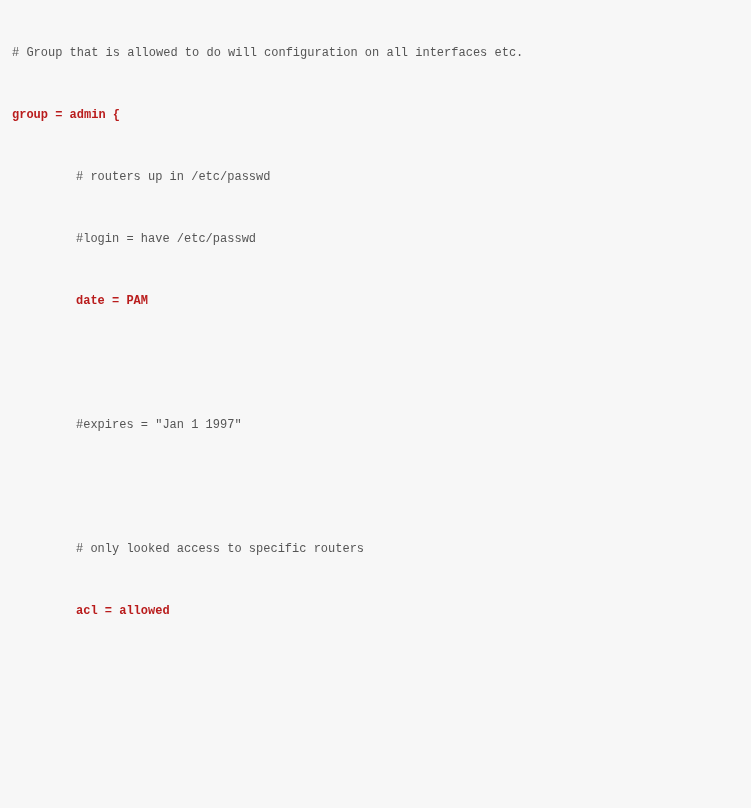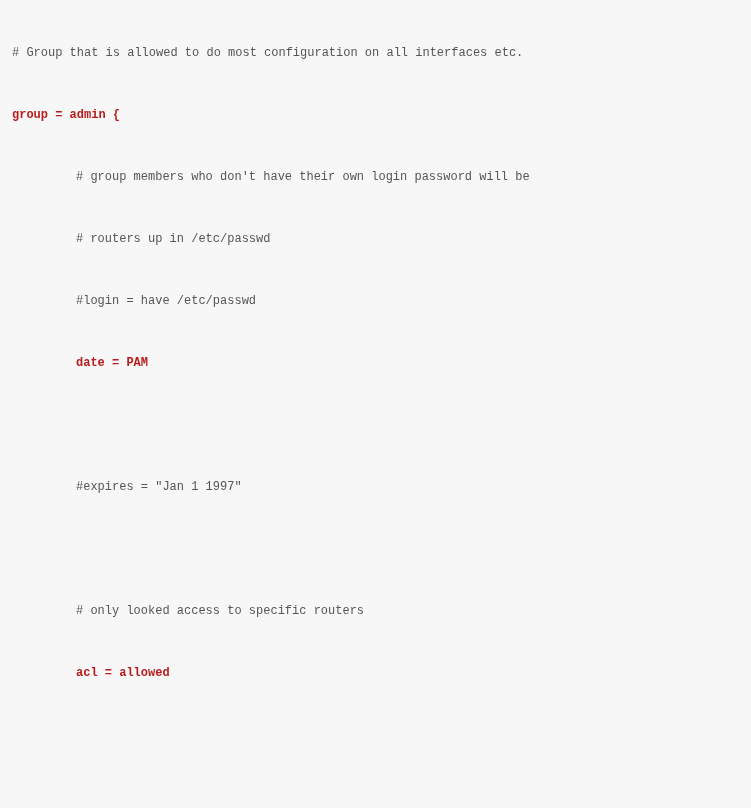--- a/index.html
+++ b/index.html
@@ -26,23 +26,22 @@
       font-weight: bold;
     }
     .indent-1 {
       padding-left: 64px;
     }
   </style>
 </head>
 <body>
 
 <div class="code-block">
-  <span class="line"># Group that is allowed to do most configuration on all interfaces etc.</span>
+  <span class="line"># Group that is allowed to do will configuration on all interfaces etc.</span>
   <span class="line"><span class="highlight">group = admin {</span></span>
-  <span class="line indent-1"># group members who don't have their own login password will be</span>
   <span class="line indent-1"># routers up in /etc/passwd</span>
   <span class="line indent-1">#login = have /etc/passwd</span>
   <span class="line indent-1"><span class="highlight">date = PAM</span></span>
   <span class="line"></span>
   <span class="line indent-1">#expires = "Jan 1 1997"</span>
   <span class="line"></span>
   <span class="line indent-1"># only looked access to specific routers</span>
   <span class="line indent-1"><span class="highlight">acl = allowed</span></span>
   <span class="line"></span>
   

